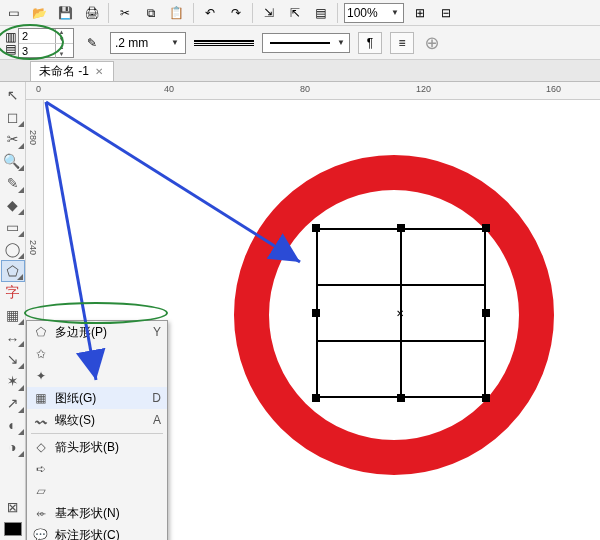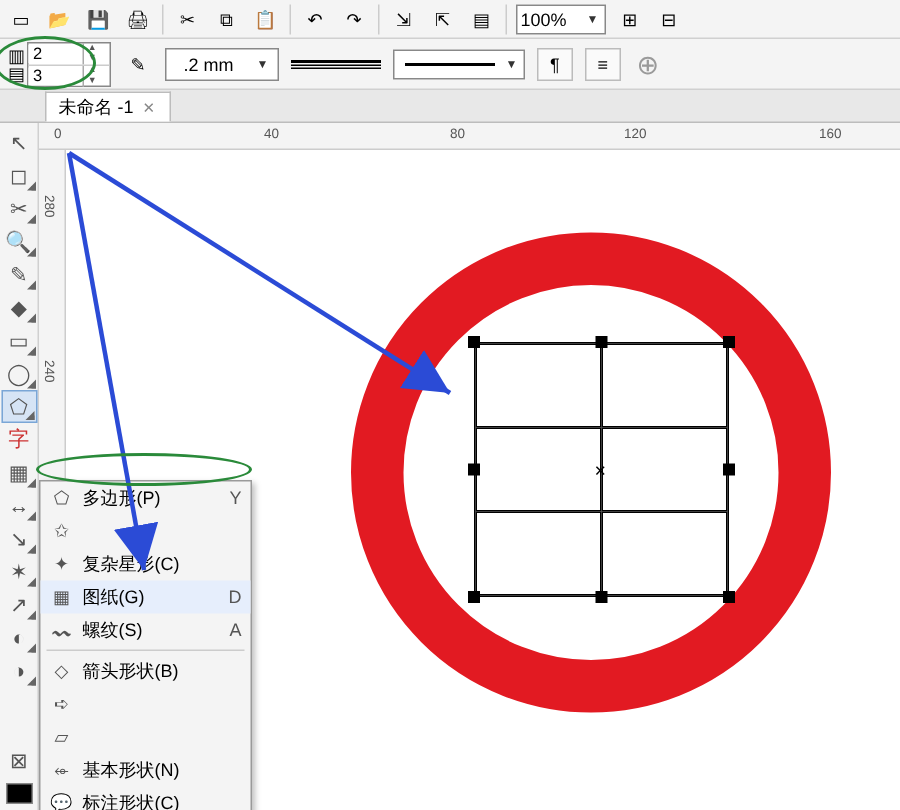--- a/index.html
+++ b/index.html
@@ -13,21 +13,21 @@
 
   .prop-bar { height: 34px; background: #f4f4f4; border-bottom: 1px solid #d0d0d0; display: flex; align-items: center; padding-left: 4px; gap: 8px; position: relative; }
   .spinner-pair { display: flex; flex-direction: column; border: 1px solid #888; background: #fff; width: 56px; height: 30px; }
   .spinner-row { display: flex; align-items: center; height: 15px; font-size: 11px; }
   .spinner-row input { border: none; width: 36px; font-size: 11px; outline: none; padding-left: 3px; }
   .spinner-btns { display: flex; flex-direction: column; width: 12px; border-left: 1px solid #aaa; }
   .spinner-btns div { height: 7px; font-size: 6px; text-align: center; line-height: 6px; color: #555; }
   .spinner-ic { width: 14px; height: 12px; display: flex; align-items: center; justify-content: center; }
 
   .outline-select { display: flex; align-items: center; border: 1px solid #888; background: #fff; height: 22px; padding: 0 4px; gap: 6px; }
-  .outline-select input { border: none; width: 48px; font-size: 12px; outline: none; text-align: center; }
+  .outline-select input { border: none; width: 48px; font-size: 12px; outline: none; }
   .swatch { width: 26px; height: 20px; border: 1px solid #888; background: #000; }
   .wrap-icon { width: 24px; height: 22px; border: 1px solid #bbb; background: #fafafa; display:flex; align-items:center; justify-content:center; }
 
   .tab-strip { height: 22px; background: #e8e8e8; border-bottom: 1px solid #bcbcbc; display: flex; align-items: flex-end; padding-left: 30px; }
   .doc-tab { background: #fff; border: 1px solid #bcbcbc; border-bottom: none; height: 20px; padding: 0 10px 0 8px; font-size: 12px; display: flex; align-items: center; gap: 6px; }
   .doc-tab .x { color: #888; font-size: 10px; }
 
   .workspace { position: relative; height: calc(540px - 26px - 34px - 22px); }
 
   .left-tools { position: absolute; left: 0; top: 0; width: 26px; height: 100%; background: #f4f4f4; border-right: 1px solid #d0d0d0; display: flex; flex-direction: column; align-items: center; padding-top: 2px; gap: 0; }
@@ -224,21 +224,21 @@
       </div>
     <div style="flex:1"></div>
     <div class="tool">⊠</div>
     <div class="tool">
         <div class="swatch" style="width:18px;height:14px;background:#000"></div>
       </div>
   </div>
 
   <div class="ruler-h">
     <span class="tick" style="left:10px">0</span>
-    <span class="tick" style="left:150px">40</span>
+    <span class="tick" style="left:138px">40</span>
     <span class="tick" style="left:274px">80</span>
     <span class="tick" style="left:390px">120</span>
     <span class="tick" style="left:520px">160</span>
   </div>
   <div class="ruler-v">
     <span class="tick" style="top:30px">280</span>
     <span class="tick" style="top:140px">240</span>
     <span class="tick" style="top:270px">200</span>
     <span class="tick" style="top:400px">160</span>
   </div>
@@ -271,21 +271,20 @@
       <span class="ic">⬠</span>
       <span class="lbl">多边形(P)</span>
       <span class="key">Y</span>
     </div>
     <div class="flyout-row">
       <span class="ic">✩</span>
       <span class="key"></span>
     </div>
     <div class="flyout-row">
       <span class="ic">✦</span>
-      <span class="lbl">复杂星形(C)</span>
       <span class="key"></span>
     </div>
     <div class="flyout-row sel">
       <span class="ic">▦</span>
       <span class="lbl">图纸(G)</span>
       <span class="key">D</span>
     </div>
     <div class="flyout-row">
       <span class="ic">〰</span>
       <span class="lbl">螺纹(S)</span>

